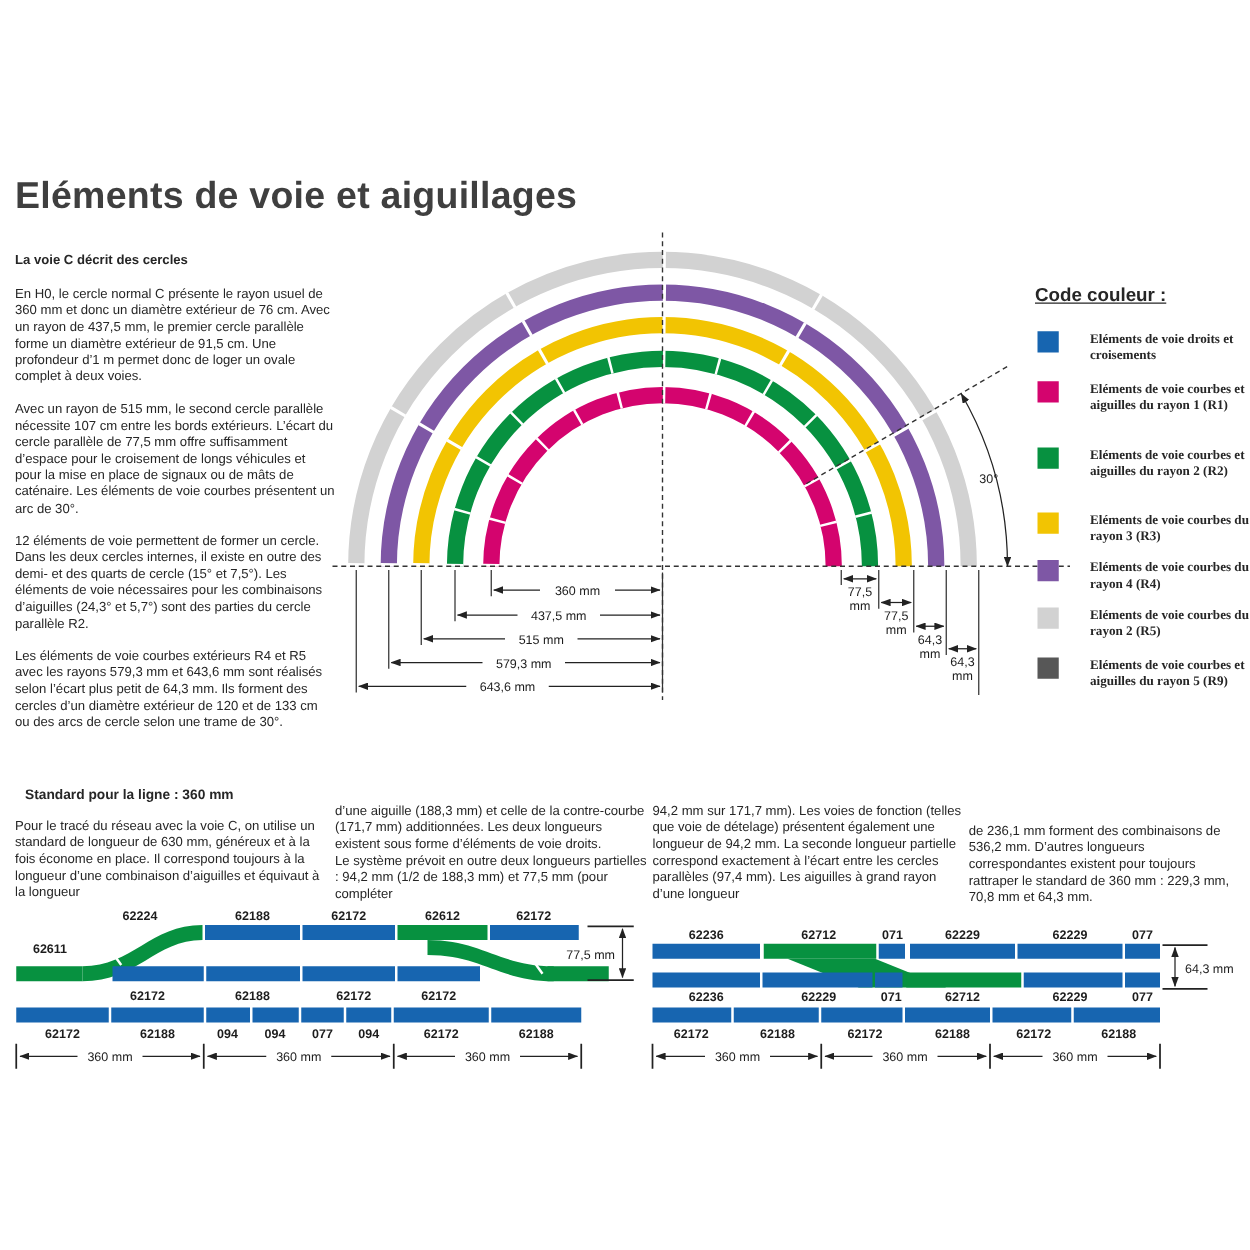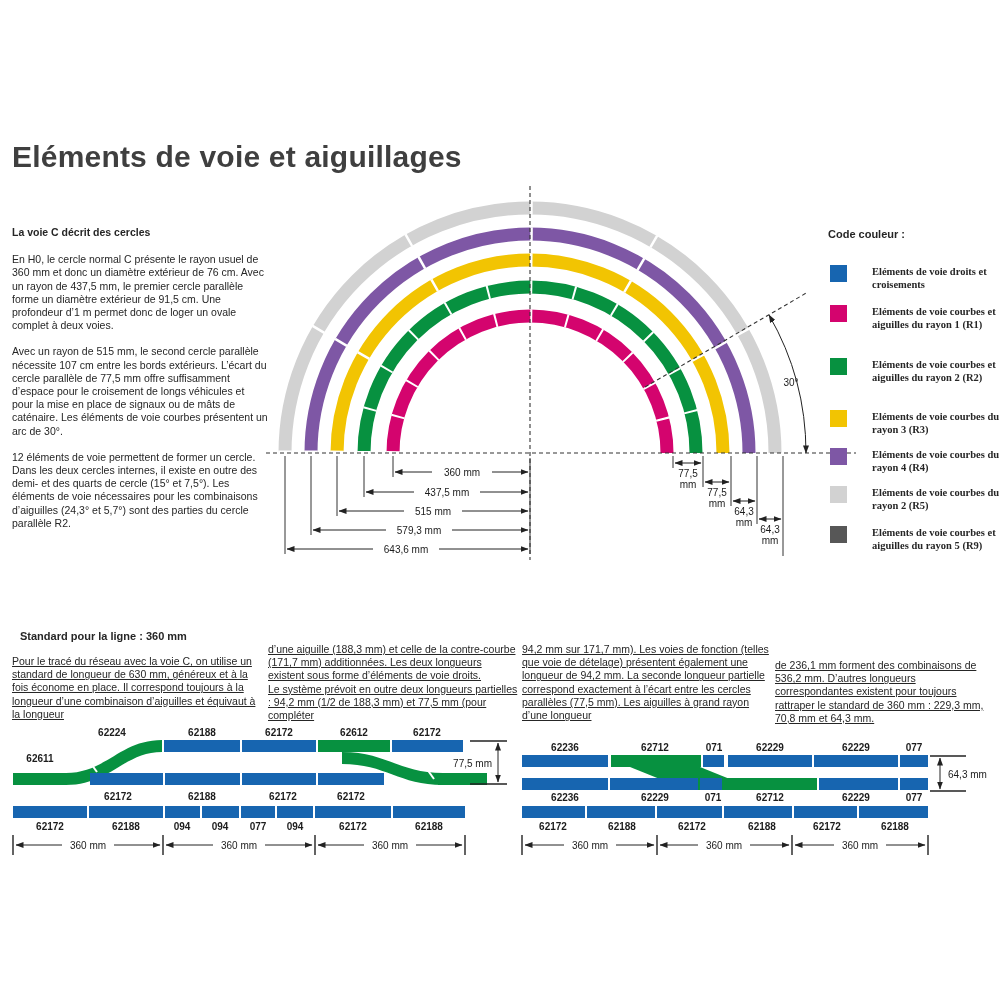--- a/index.html
+++ b/index.html
@@ -4,29 +4,29 @@
 <style>
   :root{
     --blue:#1765b0; --magenta:#d4046e; --green:#079140; --yellow:#f2c402;
     --purple:#7e57a5; --lgray:#d2d2d2; --dgray:#575757; --ink:#262626;
   }
   *{box-sizing:border-box; margin:0; padding:0;}
   html,body{width:1000px; height:1000px;}
   body{background:#fff; font-family:"Liberation Sans", sans-serif; color:var(--ink); position:relative; overflow:hidden;}
   .page-title{position:absolute; left:12px; top:140px; font-size:30px; font-weight:bold; color:#3f3f3f; letter-spacing:.2px;}
   .intro{position:absolute; left:12px; top:202px; width:256px; font-size:10.5px; line-height:13.2px;}
-  .intro h3{font-size:10.5px; font-weight:bold; margin-bottom:14px;margin-top:24px;}
+  .intro h3{font-size:10.5px; font-weight:bold; margin-bottom:14px;}
   .intro p{margin-bottom:13px;}
   .legend{position:absolute; left:828px; top:228px; width:165px;}
-  .legend-title{font-size:11px; font-weight:bold;}
+  .legend-title{font-size:15px; font-weight:bold;text-decoration:underline;}
   .legend-item{position:absolute; left:0; width:165px;}
   .chip{position:absolute; left:2px; top:0;}
   .legend-label{margin-left:44px; font-size:10.5px; font-weight:bold; line-height:13px; width:135px;font-family:Liberation Serif, serif;}
   .standard-head{position:absolute; left:20px; top:630px; font-size:11px; font-weight:bold;}
-  .stdcol{position:absolute; font-size:10.5px; line-height:13.2px; white-space:pre-line;text-decoration:underline;}
+  .stdcol{position:absolute; font-size:10.5px; line-height:13.2px; white-space:pre-line;}
   #col1{left:12px; top:655px; width:250px;}
   #col2{left:268px; top:643px; width:252px;}
   #col3{left:522px; top:643px; width:250px;}
   #col4{left:775px; top:659px; width:218px;}
   svg{position:absolute; overflow:visible;}
   #circle-svg{left:255px; top:178px;}
   #tracks-svg{left:0; top:725px;}
   .arc{fill:none; stroke-width:13;}
   .tickarc{fill:none; stroke:#fff; stroke-width:13.6;}
   .dash{stroke:#333; stroke-width:1.1; stroke-dasharray:4 3; fill:none;}
@@ -44,20 +44,21 @@
 </head>
 <body>
 
 <h1 class="page-title">Eléments de voie et aiguillages</h1>
 
 <section class="intro">
   <h3>La voie C décrit des cercles</h3>
   <p>En H0, le cercle normal C présente le rayon usuel de 360 mm et donc un diamètre extérieur de 76 cm. Avec un rayon de 437,5 mm, le premier cercle parallèle forme un diamètre extérieur de 91,5 cm. Une profondeur d’1 m permet donc de loger un ovale complet à deux voies.</p>
   <p>Avec un rayon de 515 mm, le second cercle parallèle nécessite 107 cm entre les bords extérieurs. L’écart du cercle parallèle de 77,5 mm offre suffisamment d’espace pour le croisement de longs véhicules et pour la mise en place de signaux ou de mâts de caténaire. Les éléments de voie courbes présentent un arc de 30°.</p>
   <p>12 éléments de voie permettent de former un cercle. Dans les deux cercles internes, il existe en outre des demi- et des quarts de cercle (15° et 7,5°). Les éléments de voie nécessaires pour les combinaisons d’aiguilles (24,3° et 5,7°) sont des parties du cercle parallèle R2.</p>
+  <p>Les éléments de voie courbes extérieurs R4 et R5 avec les rayons 579,3 mm et 643,6 mm sont réalisés selon l’écart plus petit de 64,3 mm. Ils forment des cercles d’un diamètre extérieur de 120 et de 133 cm ou des arcs de cercle selon une trame de 30°.</p>
 </section>
 
 <svg id="circle-svg" width="620" height="392" viewBox="255 178 620 392">
   <defs>
     <marker id="m1e" viewBox="0 0 8 6" markerWidth="8" markerHeight="6" refX="7.5" refY="3" orient="auto" markerUnits="userSpaceOnUse">
         <path d="M0,0L8,3L0,6Z" fill="#222"></path>
       </marker>
     <marker id="m1s" viewBox="0 0 8 6" markerWidth="8" markerHeight="6" refX="7.5" refY="3" orient="auto-start-reverse" markerUnits="userSpaceOnUse">
         <path d="M0,0L8,3L0,6Z" fill="#222"></path>
       </marker>
@@ -186,21 +187,21 @@
         <rect width="17" height="17" fill="#575757"></rect>
       </svg>
     <div class="legend-label">Eléments de voie courbes et aiguilles du rayon 5 (R9)</div>
   </div>
 </aside>
 
 <h3 class="standard-head">Standard pour la ligne : 360 mm</h3>
 <div class="stdcol" id="col1">Pour le tracé du réseau avec la voie C, on utilise un standard de longueur de 630 mm, généreux et à la fois économe en place. Il correspond toujours à la longueur d’une combinaison d’aiguilles et équivaut à la longueur</div>
 <div class="stdcol" id="col2">d’une aiguille (188,3 mm) et celle de la contre-courbe (171,7 mm) additionnées. Les deux longueurs existent sous forme d’éléments de voie droits.
 Le système prévoit en outre deux longueurs partielles : 94,2 mm (1/2 de 188,3 mm) et 77,5 mm (pour compléter</div>
-<div class="stdcol" id="col3">94,2 mm sur 171,7 mm). Les voies de fonction (telles que voie de dételage) présentent également une longueur de 94,2 mm. La seconde longueur partielle correspond exactement à l’écart entre les cercles parallèles (77,5 mm). Les aiguilles à grand rayon d’une longueur</div>
+<div class="stdcol" id="col3">94,2 mm sur 171,7 mm). Les voies de fonction (telles que voie de dételage) présentent également une longueur de 94,2 mm. La seconde longueur partielle correspond exactement à l’écart entre les cercles parallèles (97,4 mm). Les aiguilles à grand rayon d’une longueur</div>
 <div class="stdcol" id="col4">de 236,1 mm forment des combinaisons de 536,2 mm. D’autres longueurs correspondantes existent pour toujours rattraper le standard de 360 mm : 229,3 mm, 70,8 mm et 64,3 mm.</div>
 
 <svg id="tracks-svg" width="1000" height="148" viewBox="0 725 1000 148">
   <defs>
     <marker id="m2e" viewBox="0 0 8 6" markerWidth="8" markerHeight="6" refX="7.5" refY="3" orient="auto" markerUnits="userSpaceOnUse">
         <path d="M0,0L8,3L0,6Z" fill="#222"></path>
       </marker>
     <marker id="m2s" viewBox="0 0 8 6" markerWidth="8" markerHeight="6" refX="7.5" refY="3" orient="auto-start-reverse" markerUnits="userSpaceOnUse">
         <path d="M0,0L8,3L0,6Z" fill="#222"></path>
       </marker>

